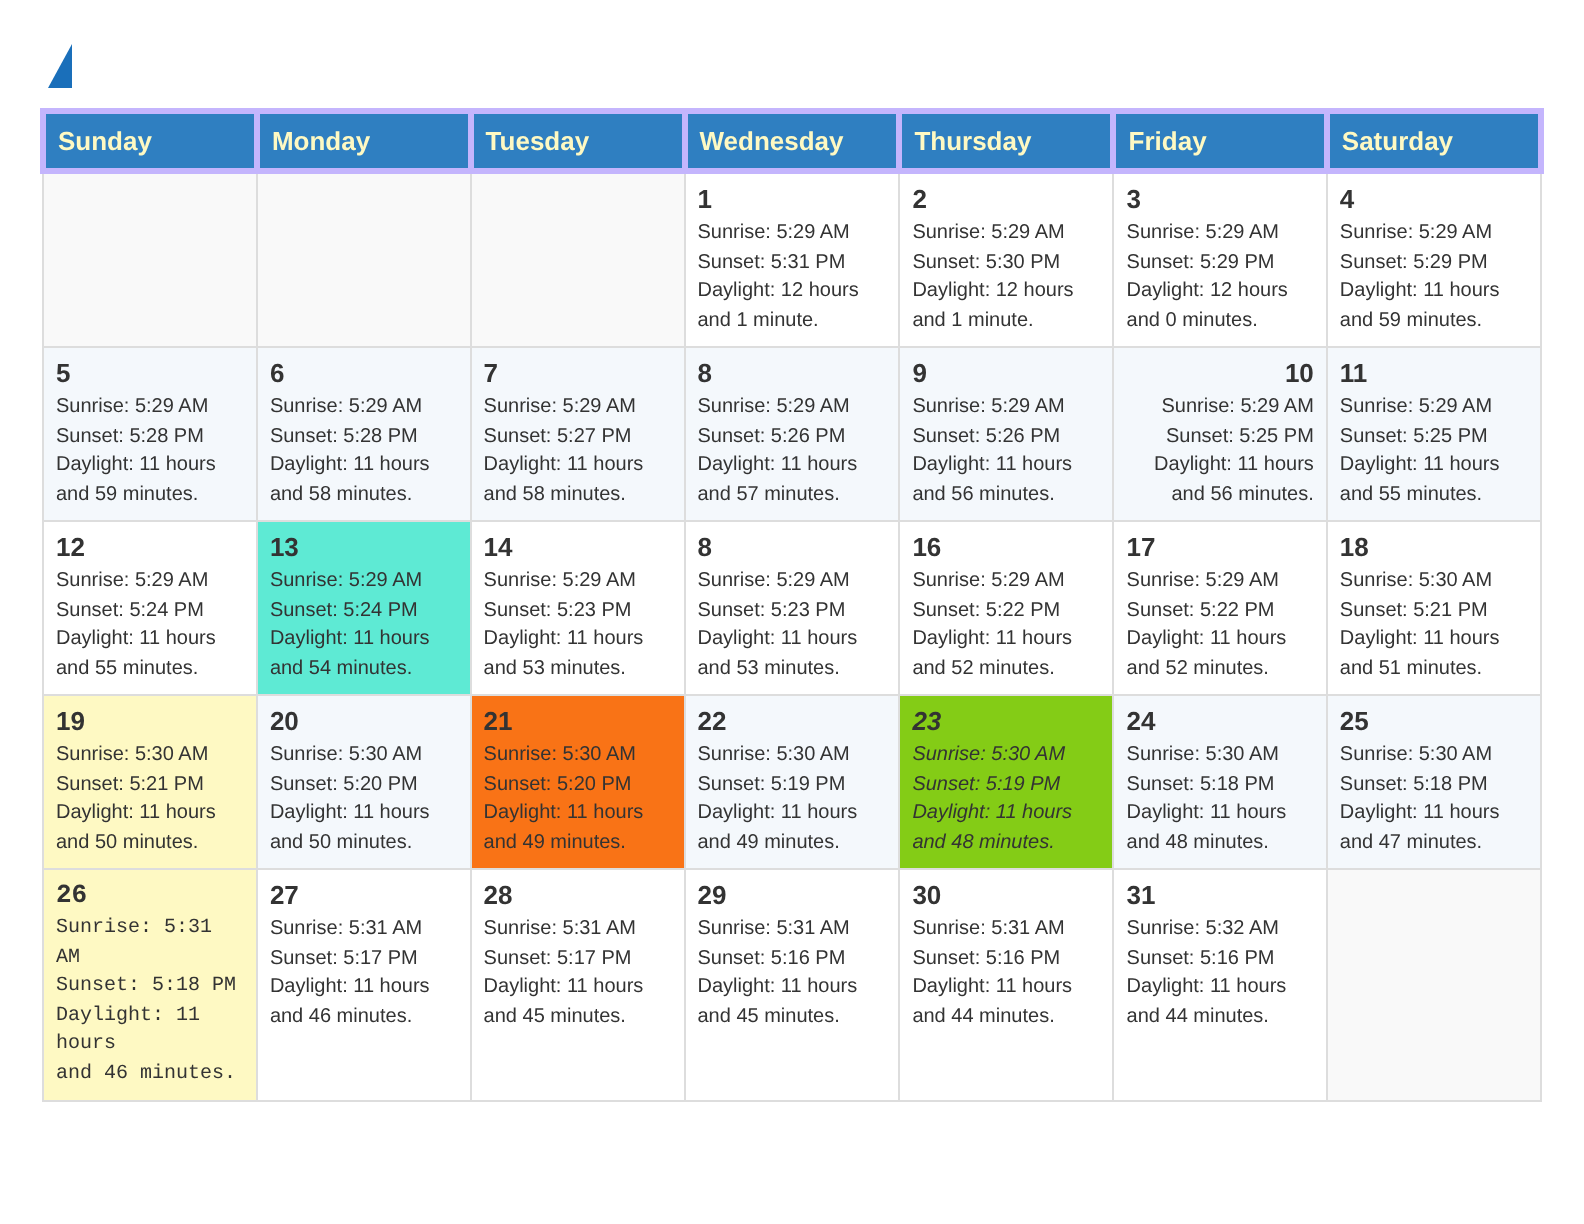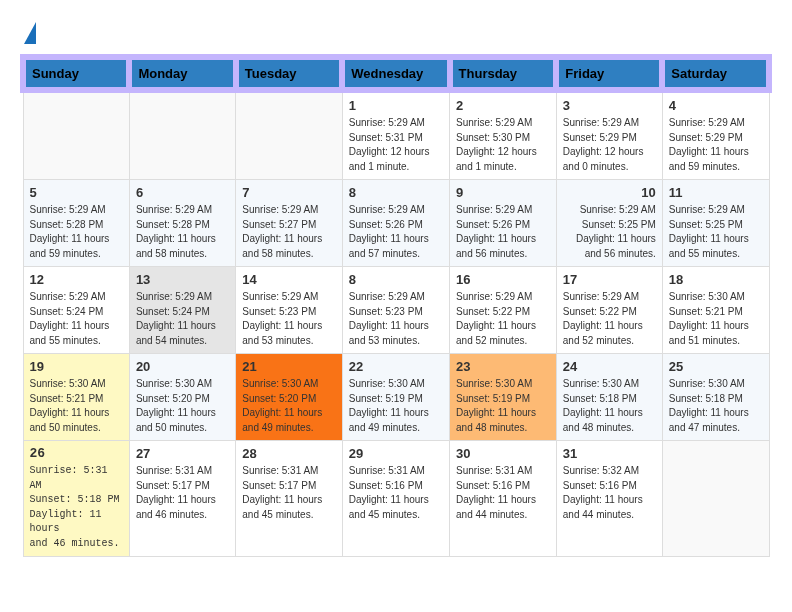--- a/index.html
+++ b/index.html
@@ -29,26 +29,26 @@
       font-size: 15px;
       color: #555;
     }
     .calendar {
       width: 100%;
       border-collapse: collapse;
       border: 1px solid #ccc;
     }
     .calendar th {
       background-color: #2f7fc1;
-      color: #000000;
+      color: #fef9c3;
       text-align: left;
       padding: 6px 6px;
       font-size: 13px;
       font-weight: bold;
-      border: 6px solid #c4b5fd;
+      border: 3px solid #c4b5fd;
     }
     .calendar td {
       vertical-align: top;
       padding: 5px 6px;
       border: 1px solid #ddd;
       width: 108px;
       min-height: 80px;
       background: #fff;
       font-size: 10.5px;
       color: #333;
@@ -216,21 +216,21 @@
         </td>
       </tr>
       <tr>
         <td style="background: rgb(255, 255, 255);">
           <div class="day-number">12</div>
           <div class="day-info" style="white-space: pre-line;">Sunrise: 5:29 AM
 Sunset: 5:24 PM
 Daylight: 11 hours
 and 55 minutes.</div>
         </td>
-        <td style="background: #e5e5e5;">
+        <td style="background: #5eead4;">
           <div class="day-number">13</div>
           <div class="day-info" style="white-space: pre-line;">Sunrise: 5:29 AM
 Sunset: 5:24 PM
 Daylight: 11 hours
 and 54 minutes.</div>
         </td>
         <td style="background: rgb(255, 255, 255);">
           <div class="day-number">14</div>
           <div class="day-info" style="white-space: pre-line;">Sunrise: 5:29 AM
 Sunset: 5:23 PM
@@ -288,21 +288,21 @@
 Daylight: 11 hours
 and 49 minutes.</div>
         </td>
         <td style="background: rgb(244, 248, 252); margin-top: 24px;">
           <div class="day-number">22</div>
           <div class="day-info" style="white-space: pre-line;">Sunrise: 5:30 AM
 Sunset: 5:19 PM
 Daylight: 11 hours
 and 49 minutes.</div>
         </td>
-        <td style="background: #fdba74;">
+        <td style="background: #84cc16; font-style: italic;">
           <div class="day-number">23</div>
           <div class="day-info" style="white-space: pre-line;">Sunrise: 5:30 AM
 Sunset: 5:19 PM
 Daylight: 11 hours
 and 48 minutes.</div>
         </td>
         <td style="background: rgb(244, 248, 252);">
           <div class="day-number">24</div>
           <div class="day-info" style="white-space: pre-line;">Sunrise: 5:30 AM
 Sunset: 5:18 PM

